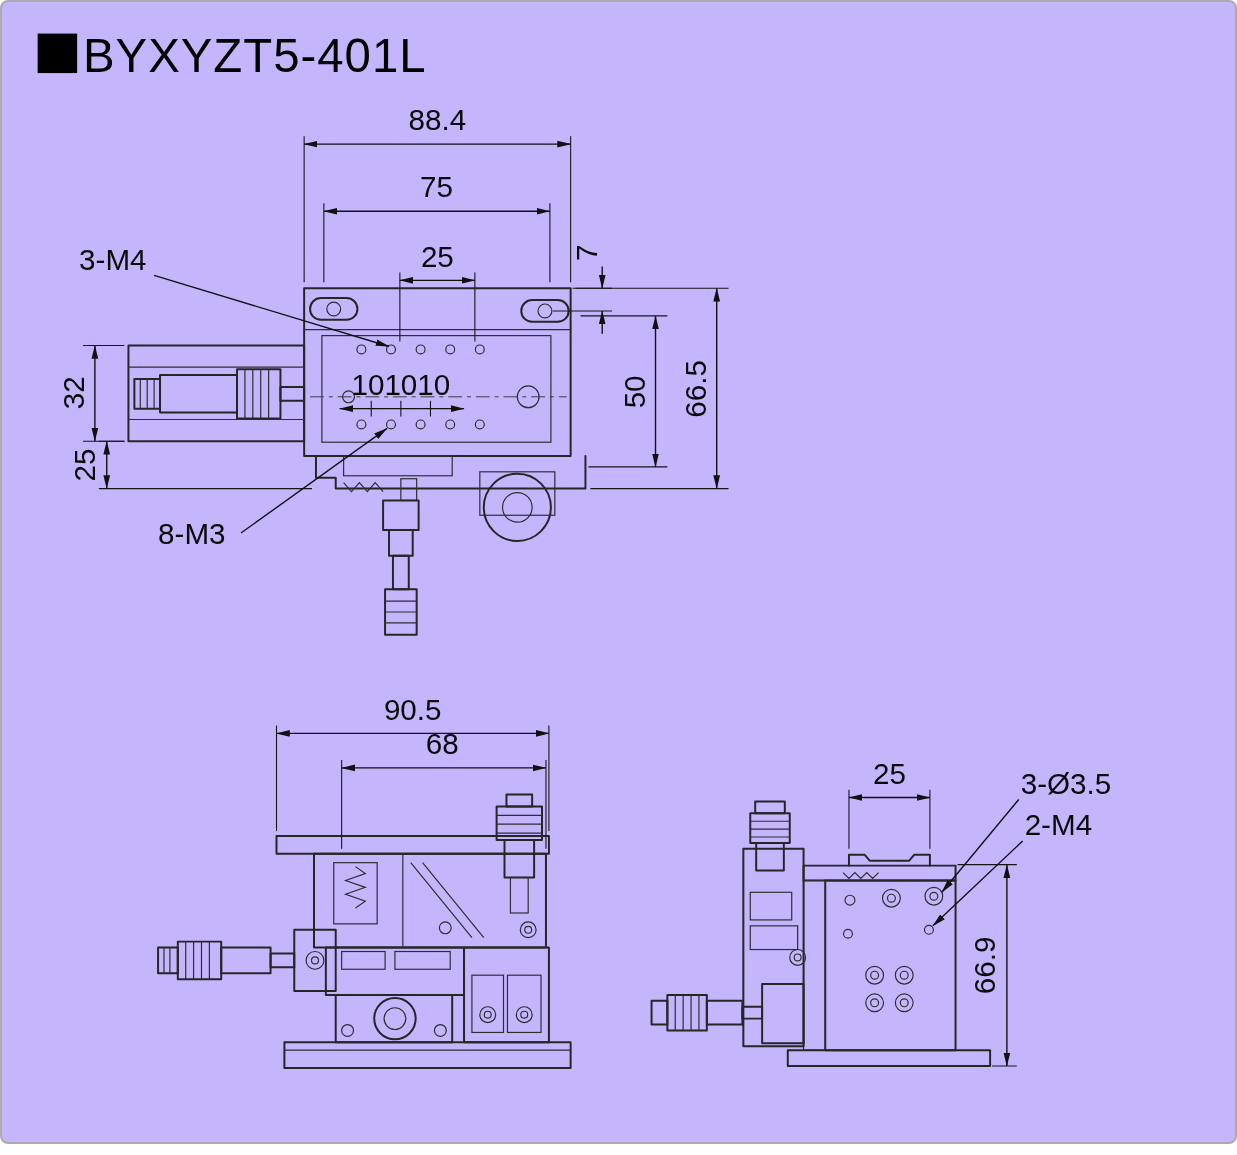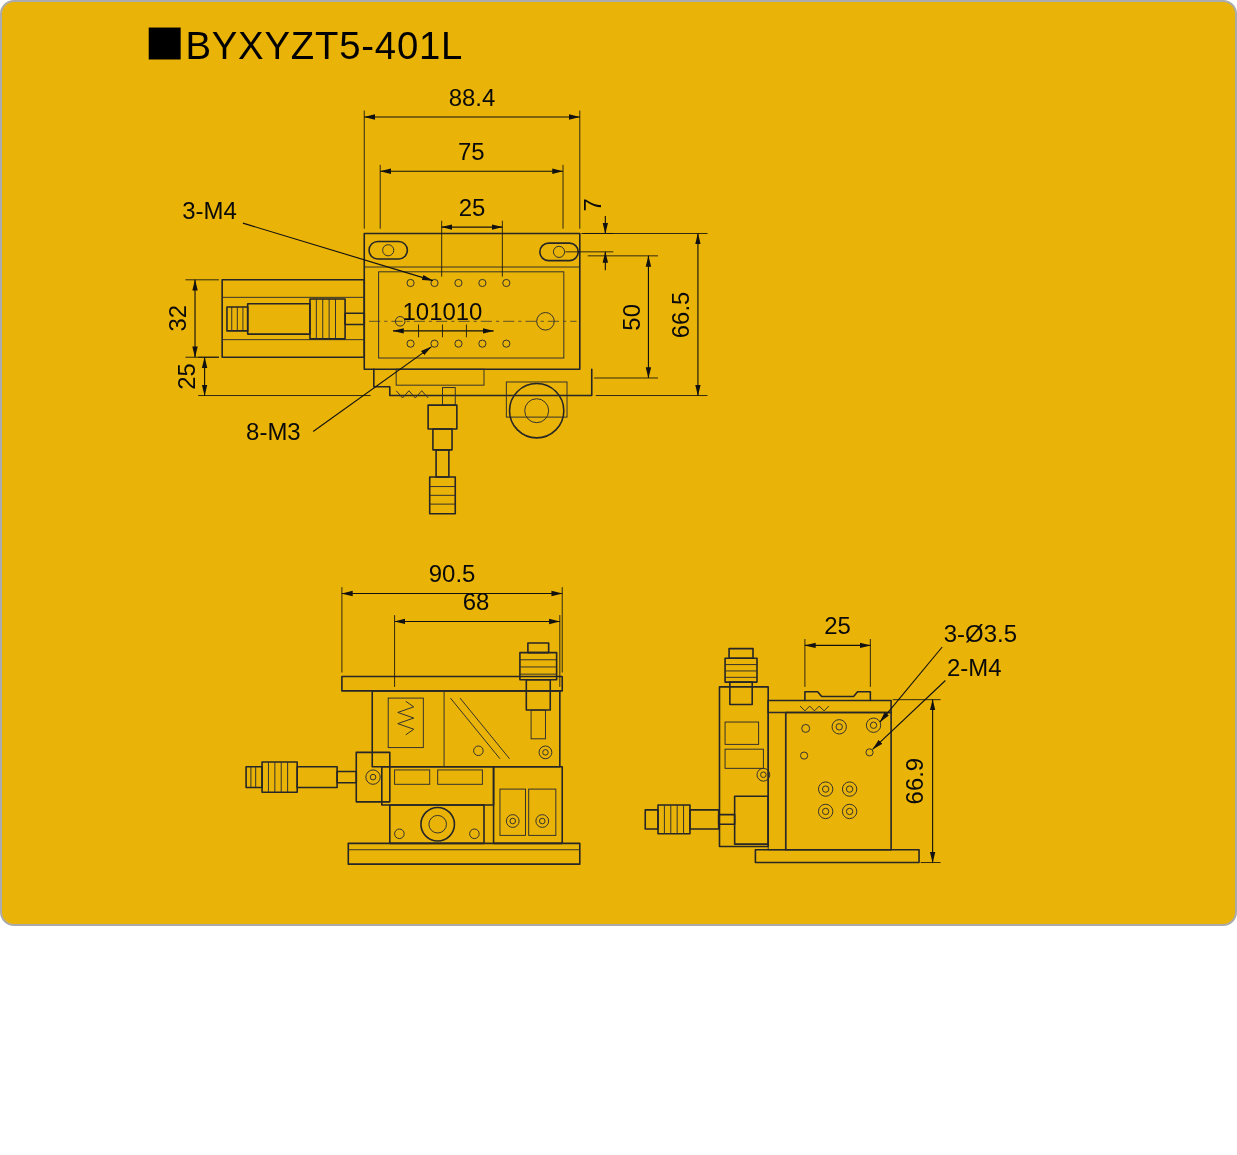--- a/index.html
+++ b/index.html
@@ -1,18 +1,18 @@
 <!DOCTYPE html>
 <html><head>
 <meta charset="utf-8">
 <style>
   html,body{margin:0;padding:0;background:#fff}
   .page{
-    position:relative;width:1237px;height:926px;box-sizing:border-box;
-    background:#eab308;border:2px solid #ababab;border-radius:14px;overflow:hidden;
+    position:relative;width:1237px;height:1144px;box-sizing:border-box;
+    background:#c4b5fd;border:2px solid #ababab;border-radius:8px;overflow:hidden;
     font-family:"Liberation Sans",sans-serif;
   }
   svg{display:block;width:100%;height:100%}
   .part{fill:none;stroke:#262626;stroke-width:2;stroke-linejoin:round;stroke-linecap:round}
   .thin{fill:none;stroke:#2e2e2e;stroke-width:1.2}
   .ext{fill:none;stroke:#161616;stroke-width:1.1}
   .dim{fill:none;stroke:#111;stroke-width:1.4}
   .cl{fill:none;stroke:#3a3a3a;stroke-width:1;stroke-dasharray:14 5 4 5}
   .dimtxt{font-family:"Liberation Sans",sans-serif;font-size:30px;fill:#0a0a0a}
   .titletxt{font-family:"Liberation Sans",sans-serif;font-size:48px;fill:#000;letter-spacing:1px}

